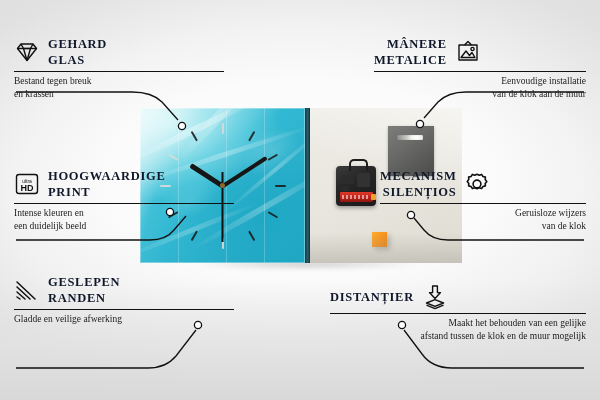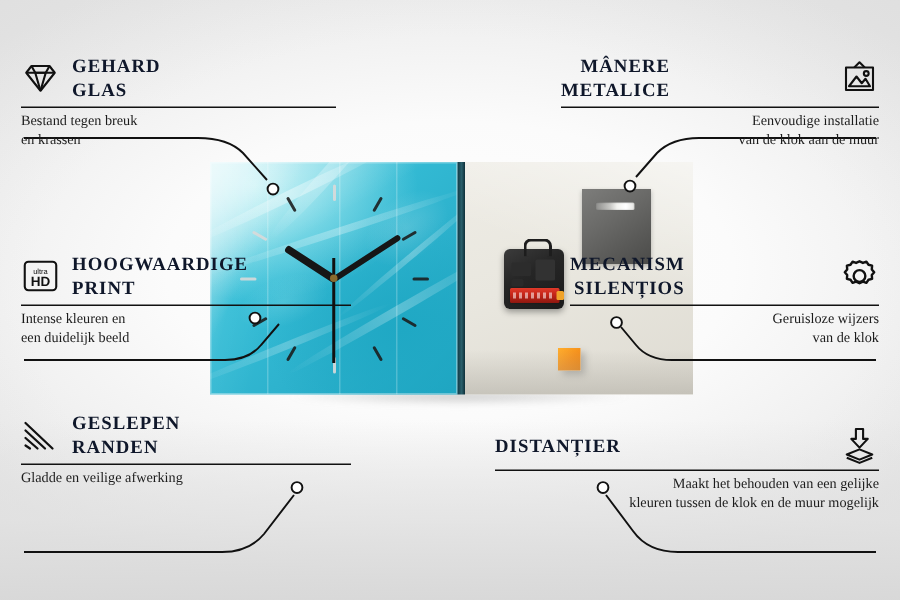--- a/index.html
+++ b/index.html
@@ -132,21 +132,21 @@
   .co-title{
     font-size:12.5px;letter-spacing:.7px;color:#0f172a;font-weight:700;
     line-height:1.28;text-transform:uppercase;white-space:nowrap;
   }
   .co-rule{height:1px;background:#111;margin:3px 0 3px 0;}
   .co-desc{
     font-size:9.5px;color:#1c1c1c;line-height:1.32;white-space:nowrap;
   }
   .co-head{display:flex;align-items:center;gap:8px;}
   .co-left .co-head{justify-content:flex-start;}
-  .co-right .co-head{justify-content:space-between;}
+  .co-right .co-head{justify-content:flex-start;}
   .co-right .co-title,.co-right .co-desc{text-align:right;}
   .ico{flex:0 0 auto;width:26px;height:26px;display:block;}
   .ico svg{display:block;width:26px;height:26px;}
 
   
   .wires{position:absolute;left:0;top:0;width:600px;height:400px;pointer-events:none;}
 
   
   #co-glass   {left:14px; top:36px;  width:210px;}
   #co-print   {left:14px; top:168px; width:220px;}
@@ -375,14 +375,14 @@
           <g fill="none" stroke="#111" stroke-width="1.4" stroke-linejoin="round">
         <path d="M10.6,2 h4.8 v6.6 h3.1 L13,14.4 L7.5,8.6 h3.1 Z"></path>
         <path d="M13,15.6 L21.5,19 L13,22.4 L4.5,19 Z"></path>
         <path d="M4.5,21.2 L13,24.6 L21.5,21.2"></path>
           </g>
         </svg>
     </span>
   </div>
   <div class="co-rule"></div>
   <div class="co-desc">Maakt het behouden van een gelijke</div>
-  <div class="co-desc">kleuren tussen de klok en de muur mogelijk</div>
+  <div class="co-desc">afstand tussen de klok en de muur mogelijk</div>
 </div>
 
 </body></html>

